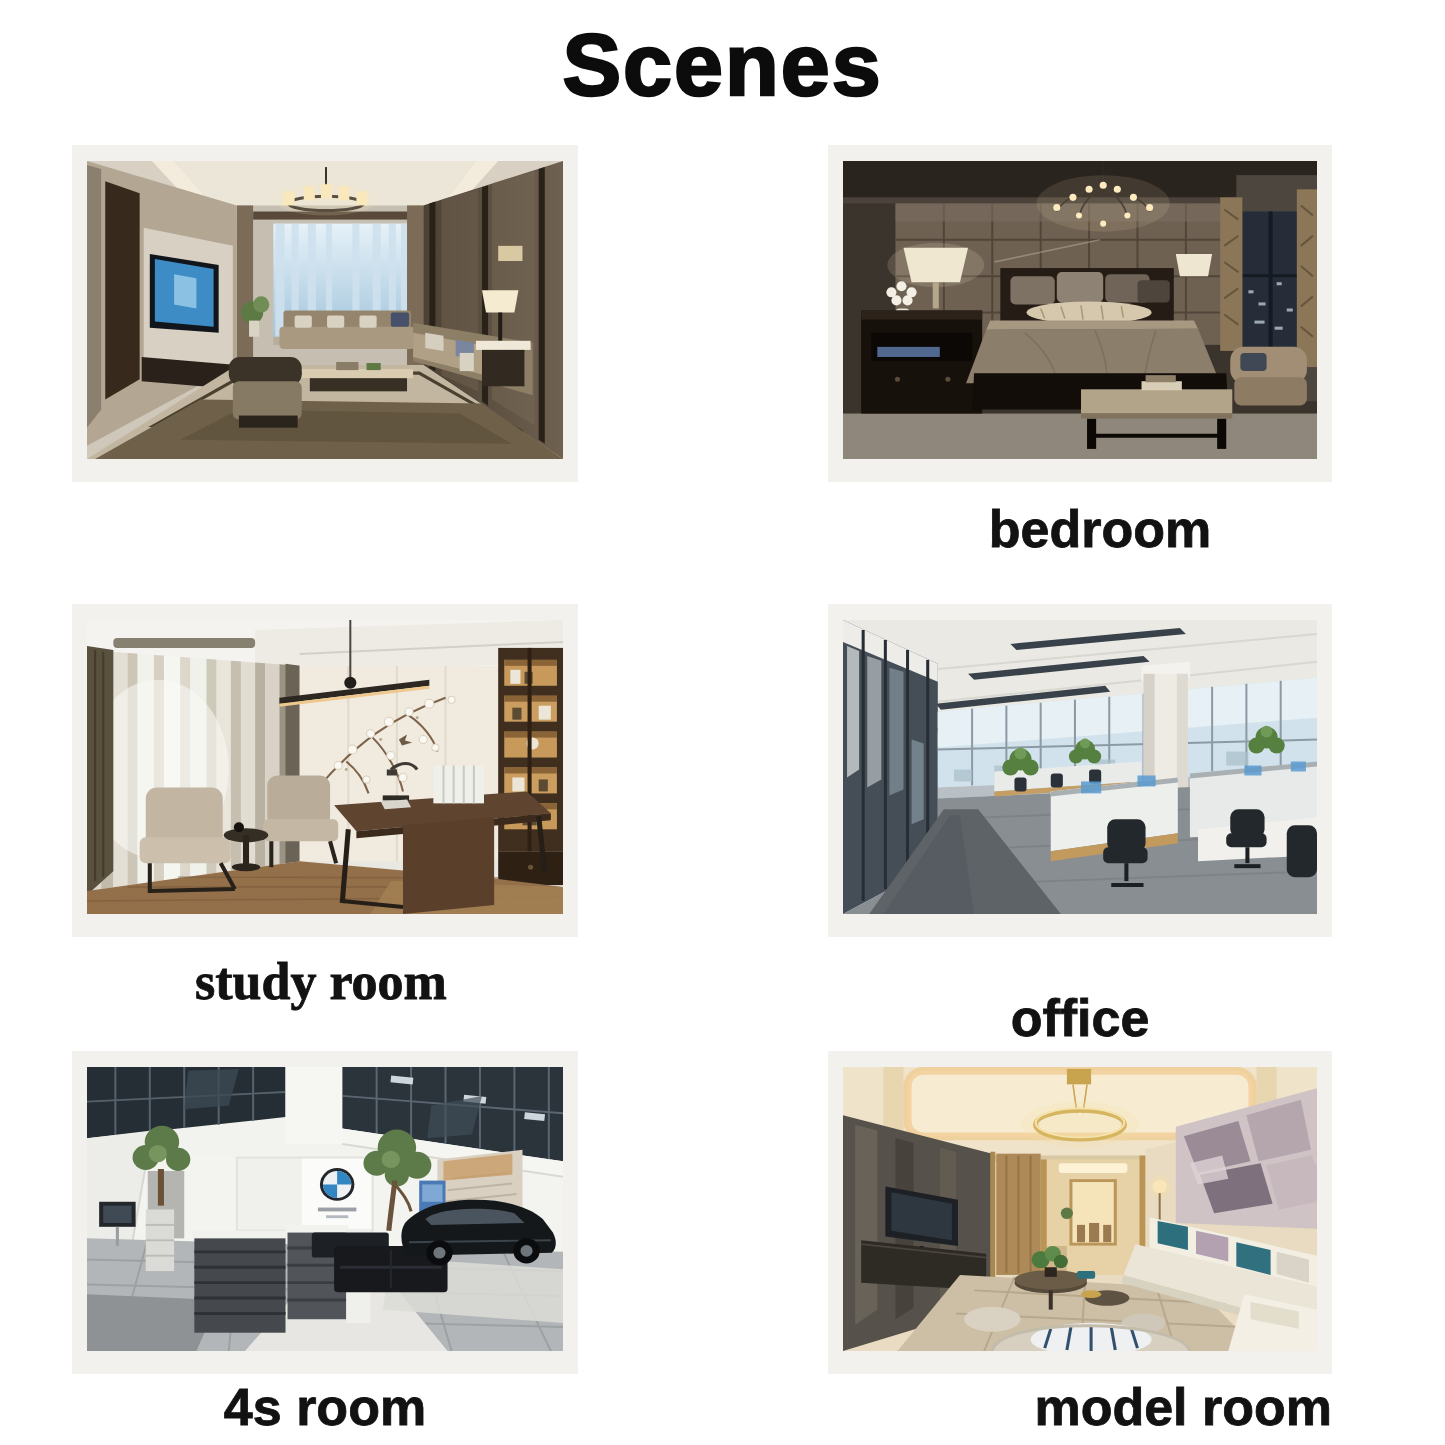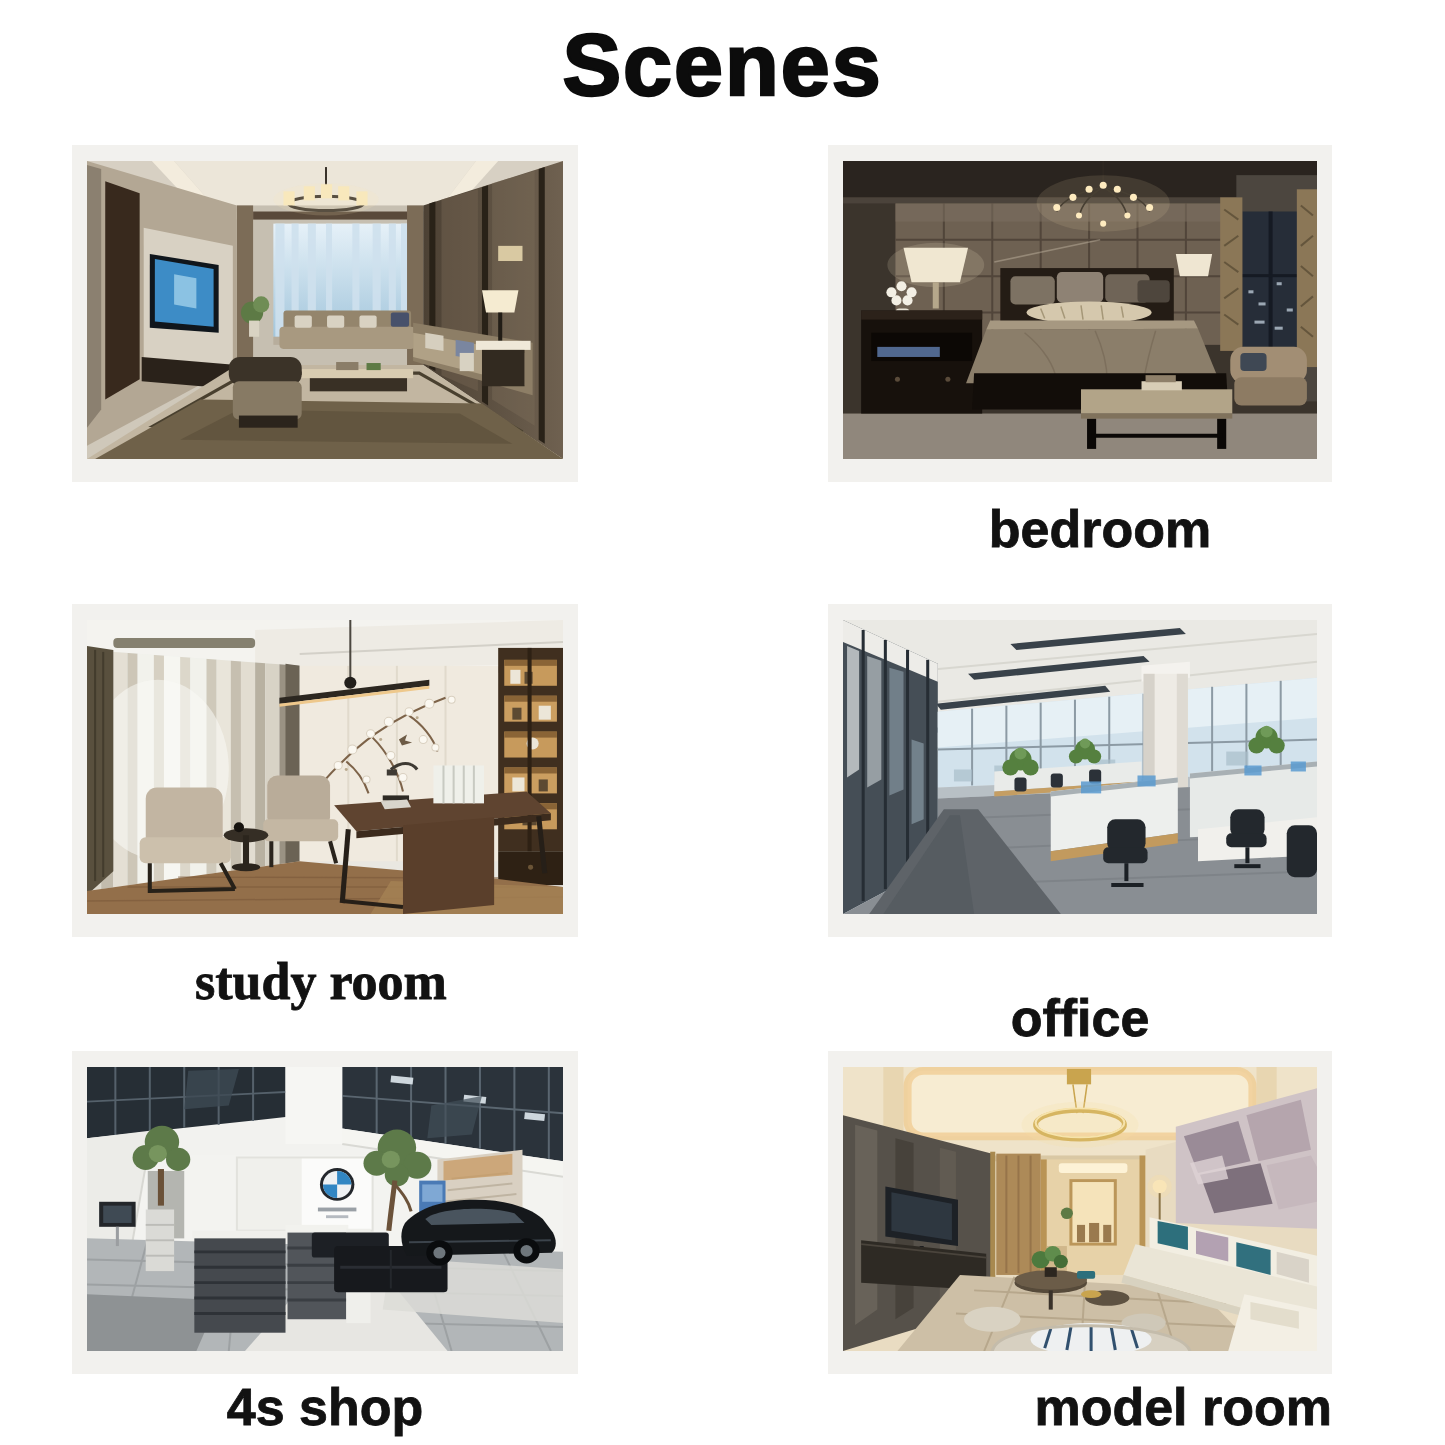--- a/index.html
+++ b/index.html
@@ -796,16 +796,16 @@
           </g>
           <path d="M148,295 C156,258 334,262 344,295" fill="none" stroke="#c4bcab" stroke-width="3"></path>
         </g>
       </svg>
     </div>
   </div>
 
   <div class="caption" id="cap-bedroom">bedroom</div>
   <div class="caption" id="cap-study">study room</div>
   <div class="caption" id="cap-office">office</div>
-  <div class="caption" id="cap-4s">4s shop</div>
+  <div class="caption" id="cap-4s">4s room</div>
   <div class="caption" id="cap-model">model room</div>
 
 </div>
 
 </body></html>

